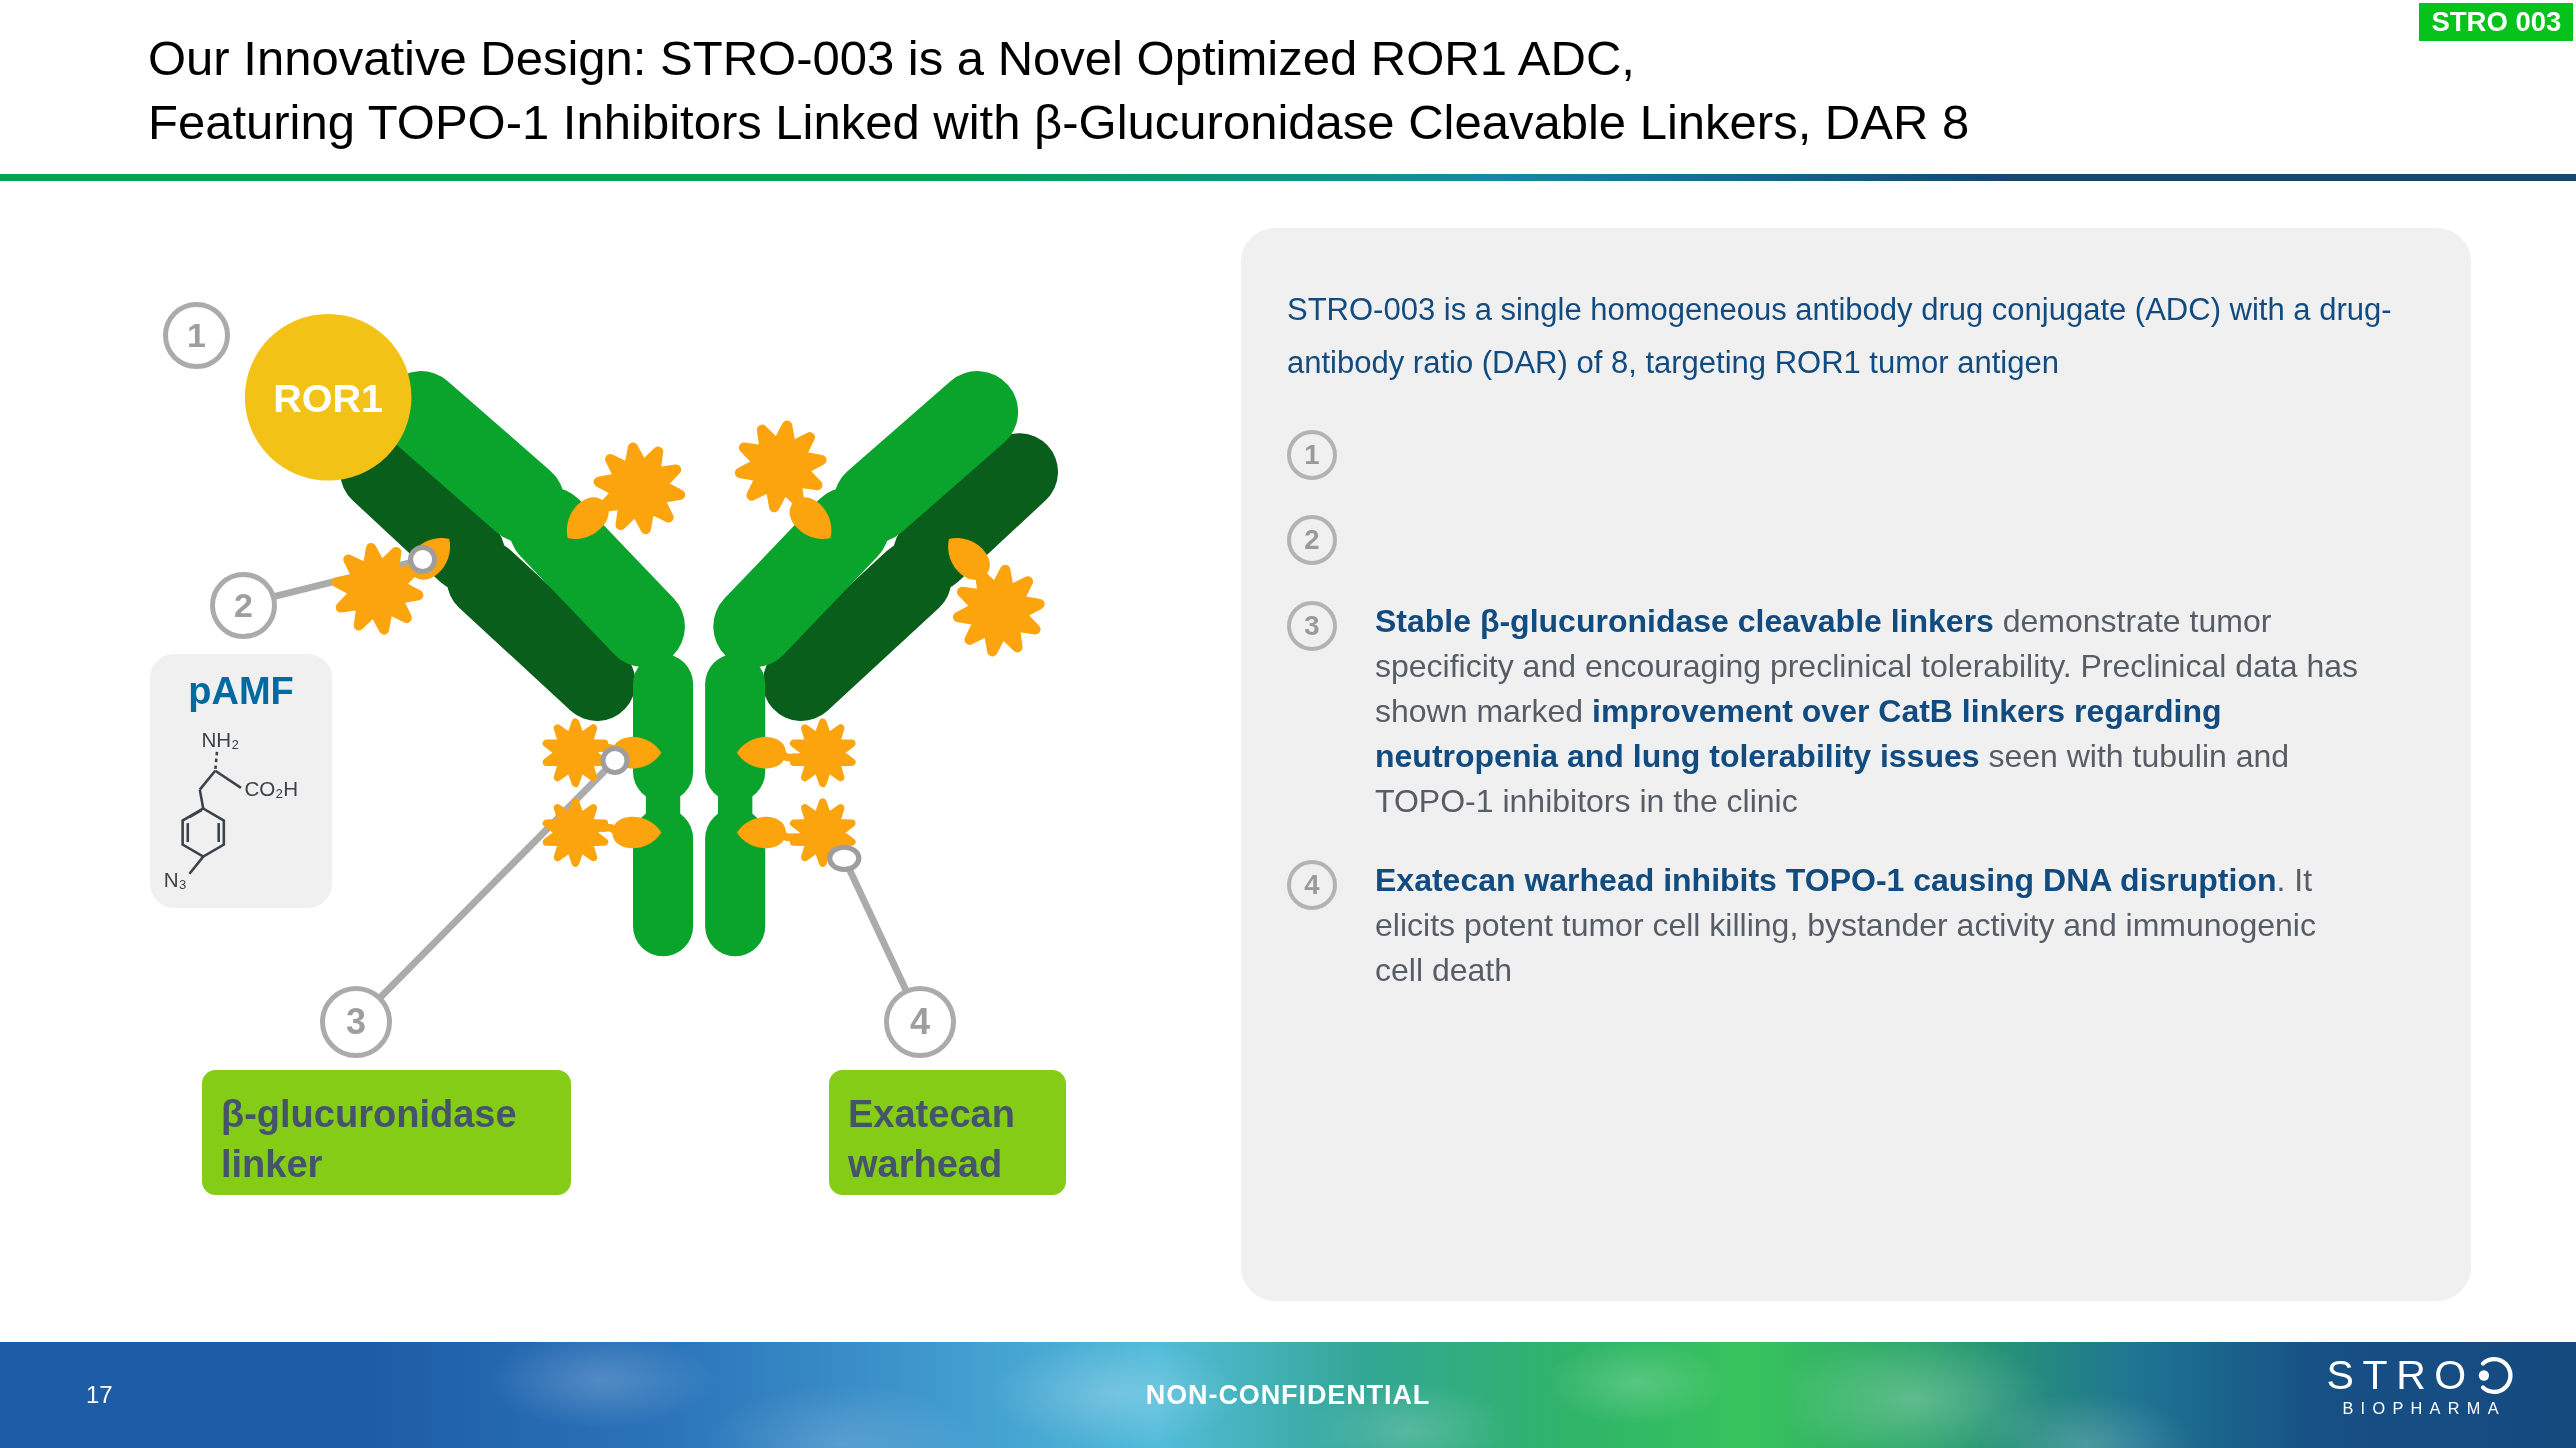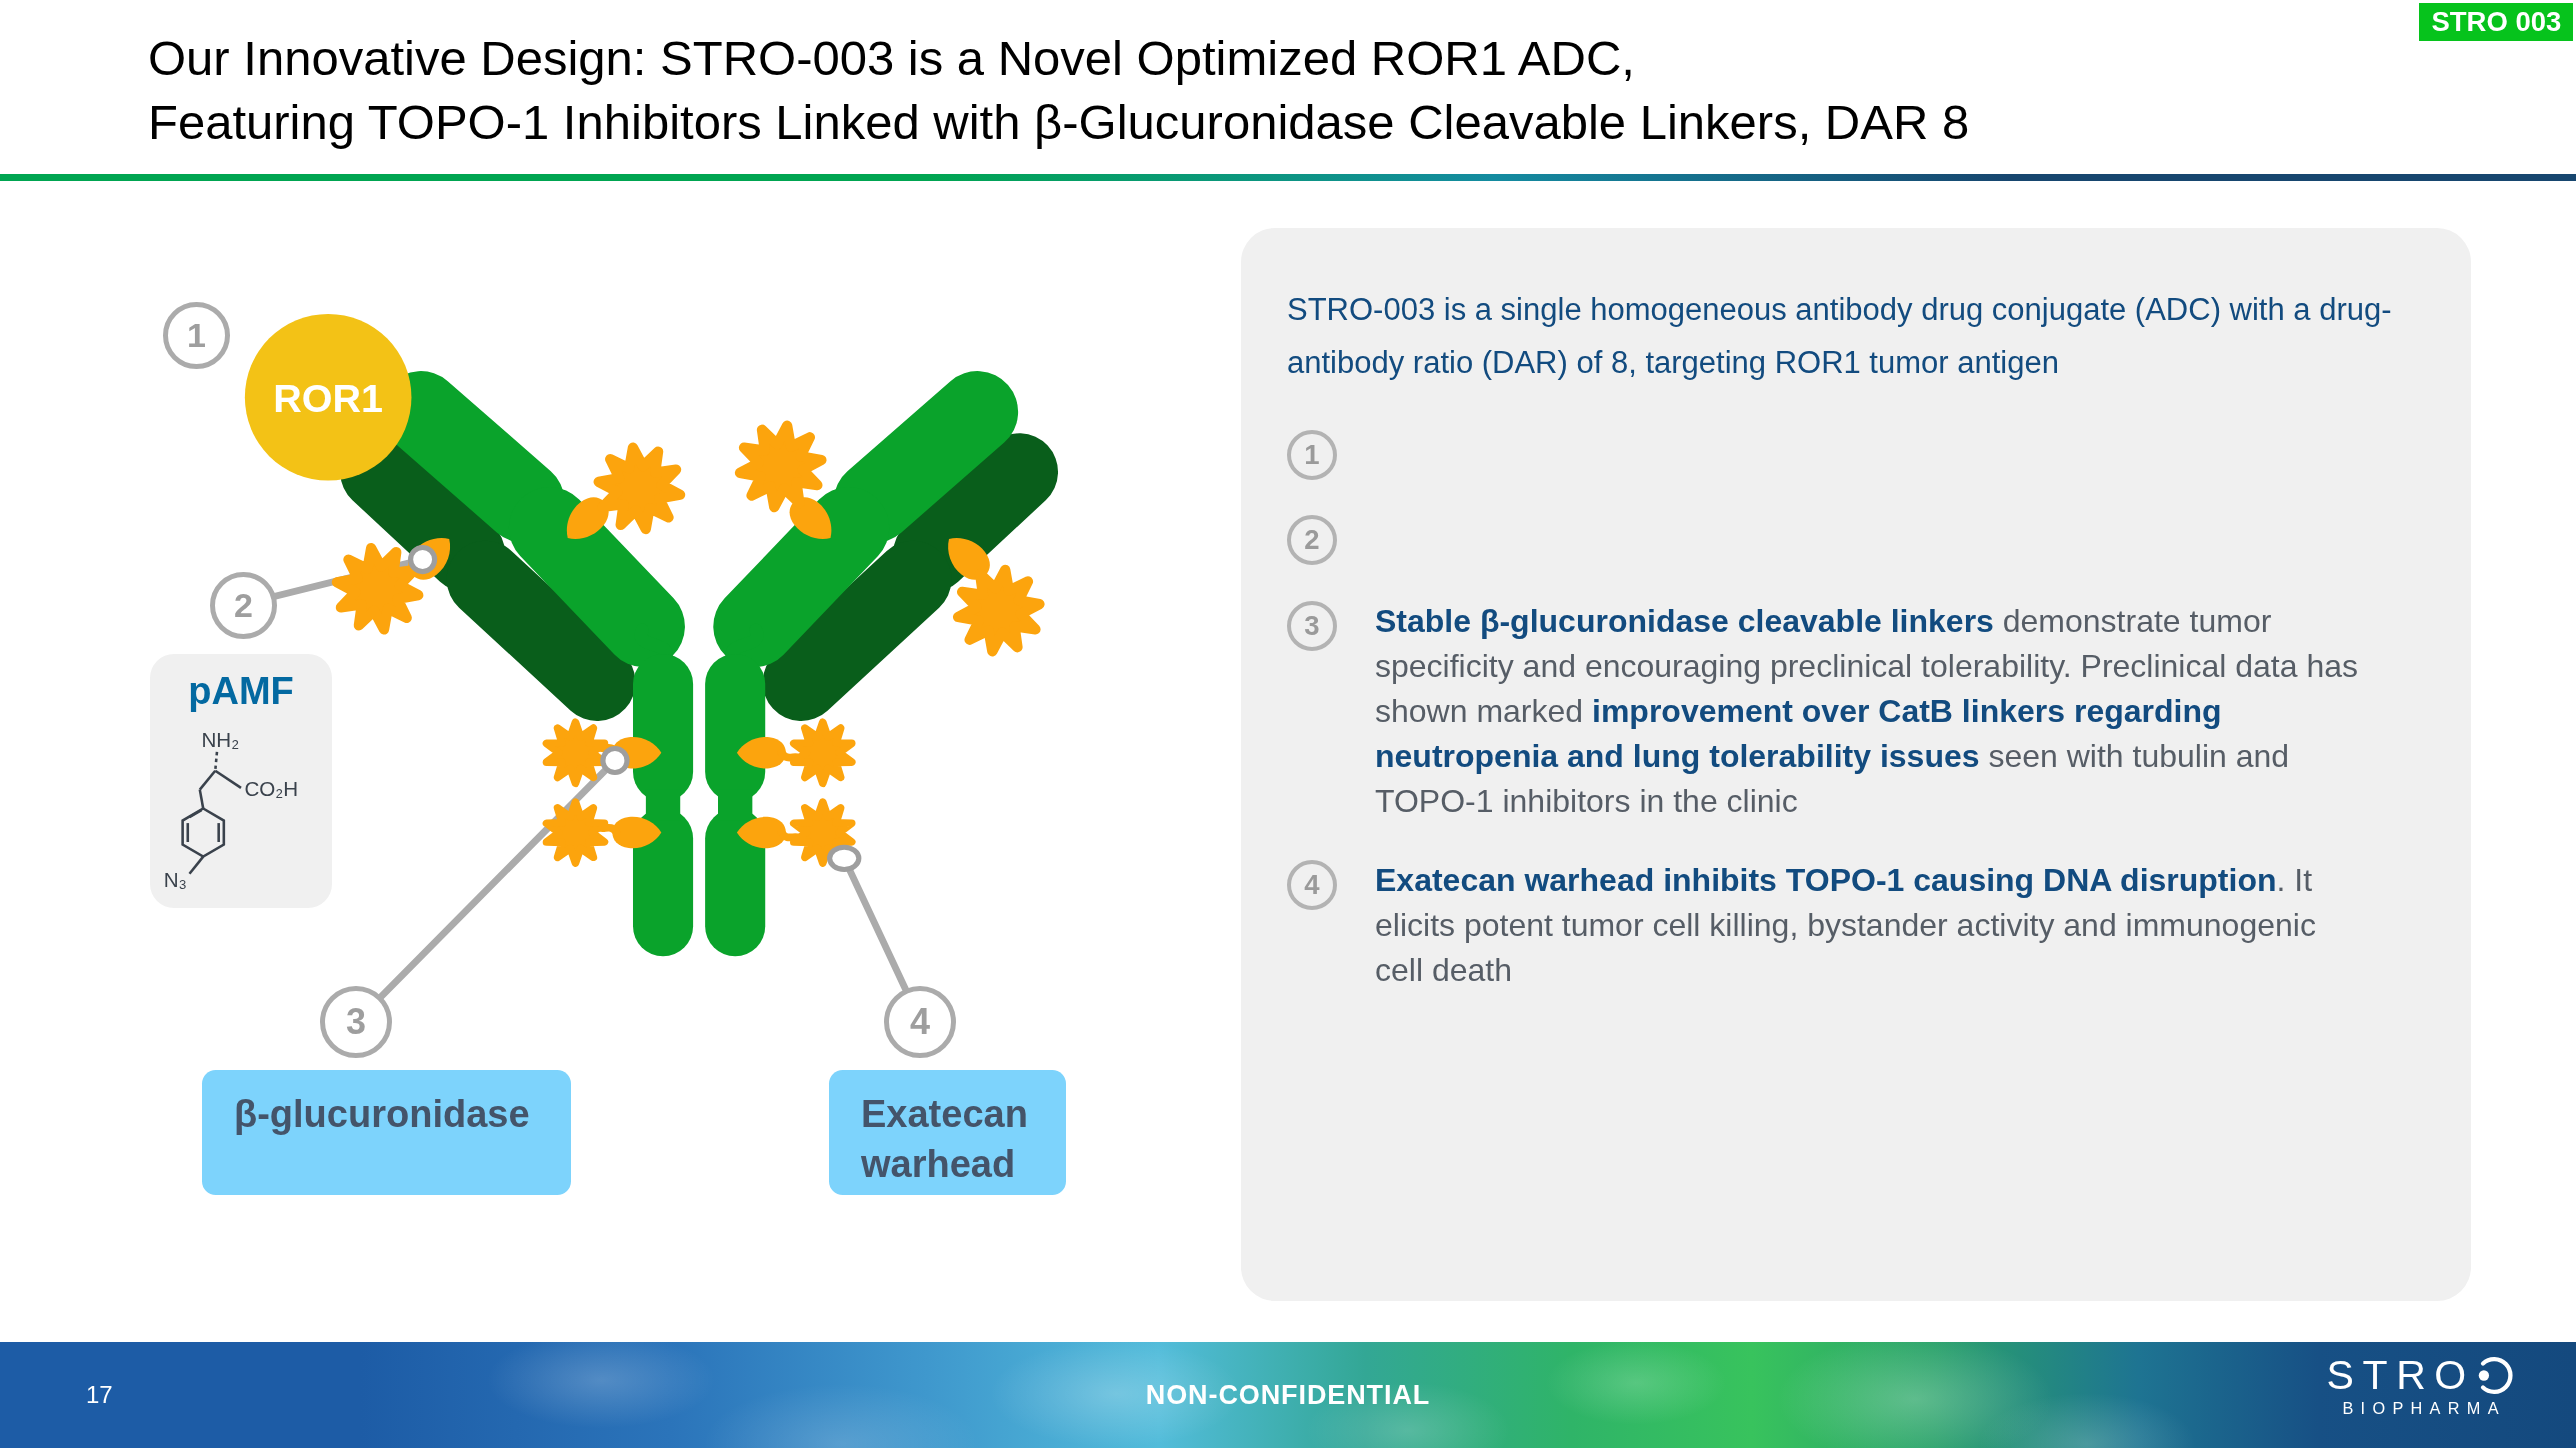--- a/index.html
+++ b/index.html
@@ -36,22 +36,22 @@
   .c4 { left:884px; top:797px; width:72px; height:72px; font-size:36px; }
 
   .pamf-box {
     position:absolute; left:150px; top:465px; width:182px; height:254px;
     background:#F0F0F0; border-radius:24px; z-index:4; padding-top:15.5px; text-align:center;
   }
   .pamf-title { font-size:38px; font-weight:bold; color:#0369a1; }
   .chem { margin-top:1.7px; }
 
   .tag-box {
-    position:absolute; background:#7dd3fc; border-radius:13.7px; z-index:4;
-    color:#44546A; font-weight:bold; font-size:38px; line-height:50px; padding:19px 0 0 32px;
+    position:absolute; background:#84cc16; border-radius:13.7px; z-index:4;
+    color:#44546A; font-weight:bold; font-size:38px; line-height:50px; padding:19px 0 0 19px;
   }
   .tag-linker  { left:202px;  top:881px; width:369px; height:125px; }
   .tag-warhead { left:829px;  top:881px; width:237px; height:125px; }
 
   
   .panel {
     position:absolute; left:1241px; top:228px; width:1230px; height:1073px;
     background:#F0F0F0; border-radius:34px; padding:55px 60px 34px 46px;
   }
   .panel-heading { color:#124B7F; font-weight:normal; font-size:31px; line-height:53px; width:1116px; margin-bottom:39px; }
@@ -198,20 +198,21 @@
         <g fill="#3A424C" font-size="24" font-family="Liberation Sans, DejaVu Sans, sans-serif">
           <text x="60" y="38">NH₂</text>
           <text x="110" y="96">CO₂H</text>
           <text x="16" y="202">N₃</text>
         </g>
       </svg>
     </div>
 
     <div class="tag-box tag-linker">
       <div>β-glucuronidase</div>
+      <div>linker</div>
     </div>
     <div class="tag-box tag-warhead">
       <div>Exatecan</div>
       <div>warhead</div>
     </div>
   </div>
 
   <aside class="panel">
     <div class="panel-heading">STRO-003 is a single homogeneous antibody drug conjugate (ADC) with a drug-antibody ratio (DAR) of 8, targeting ROR1 tumor antigen</div>
 

